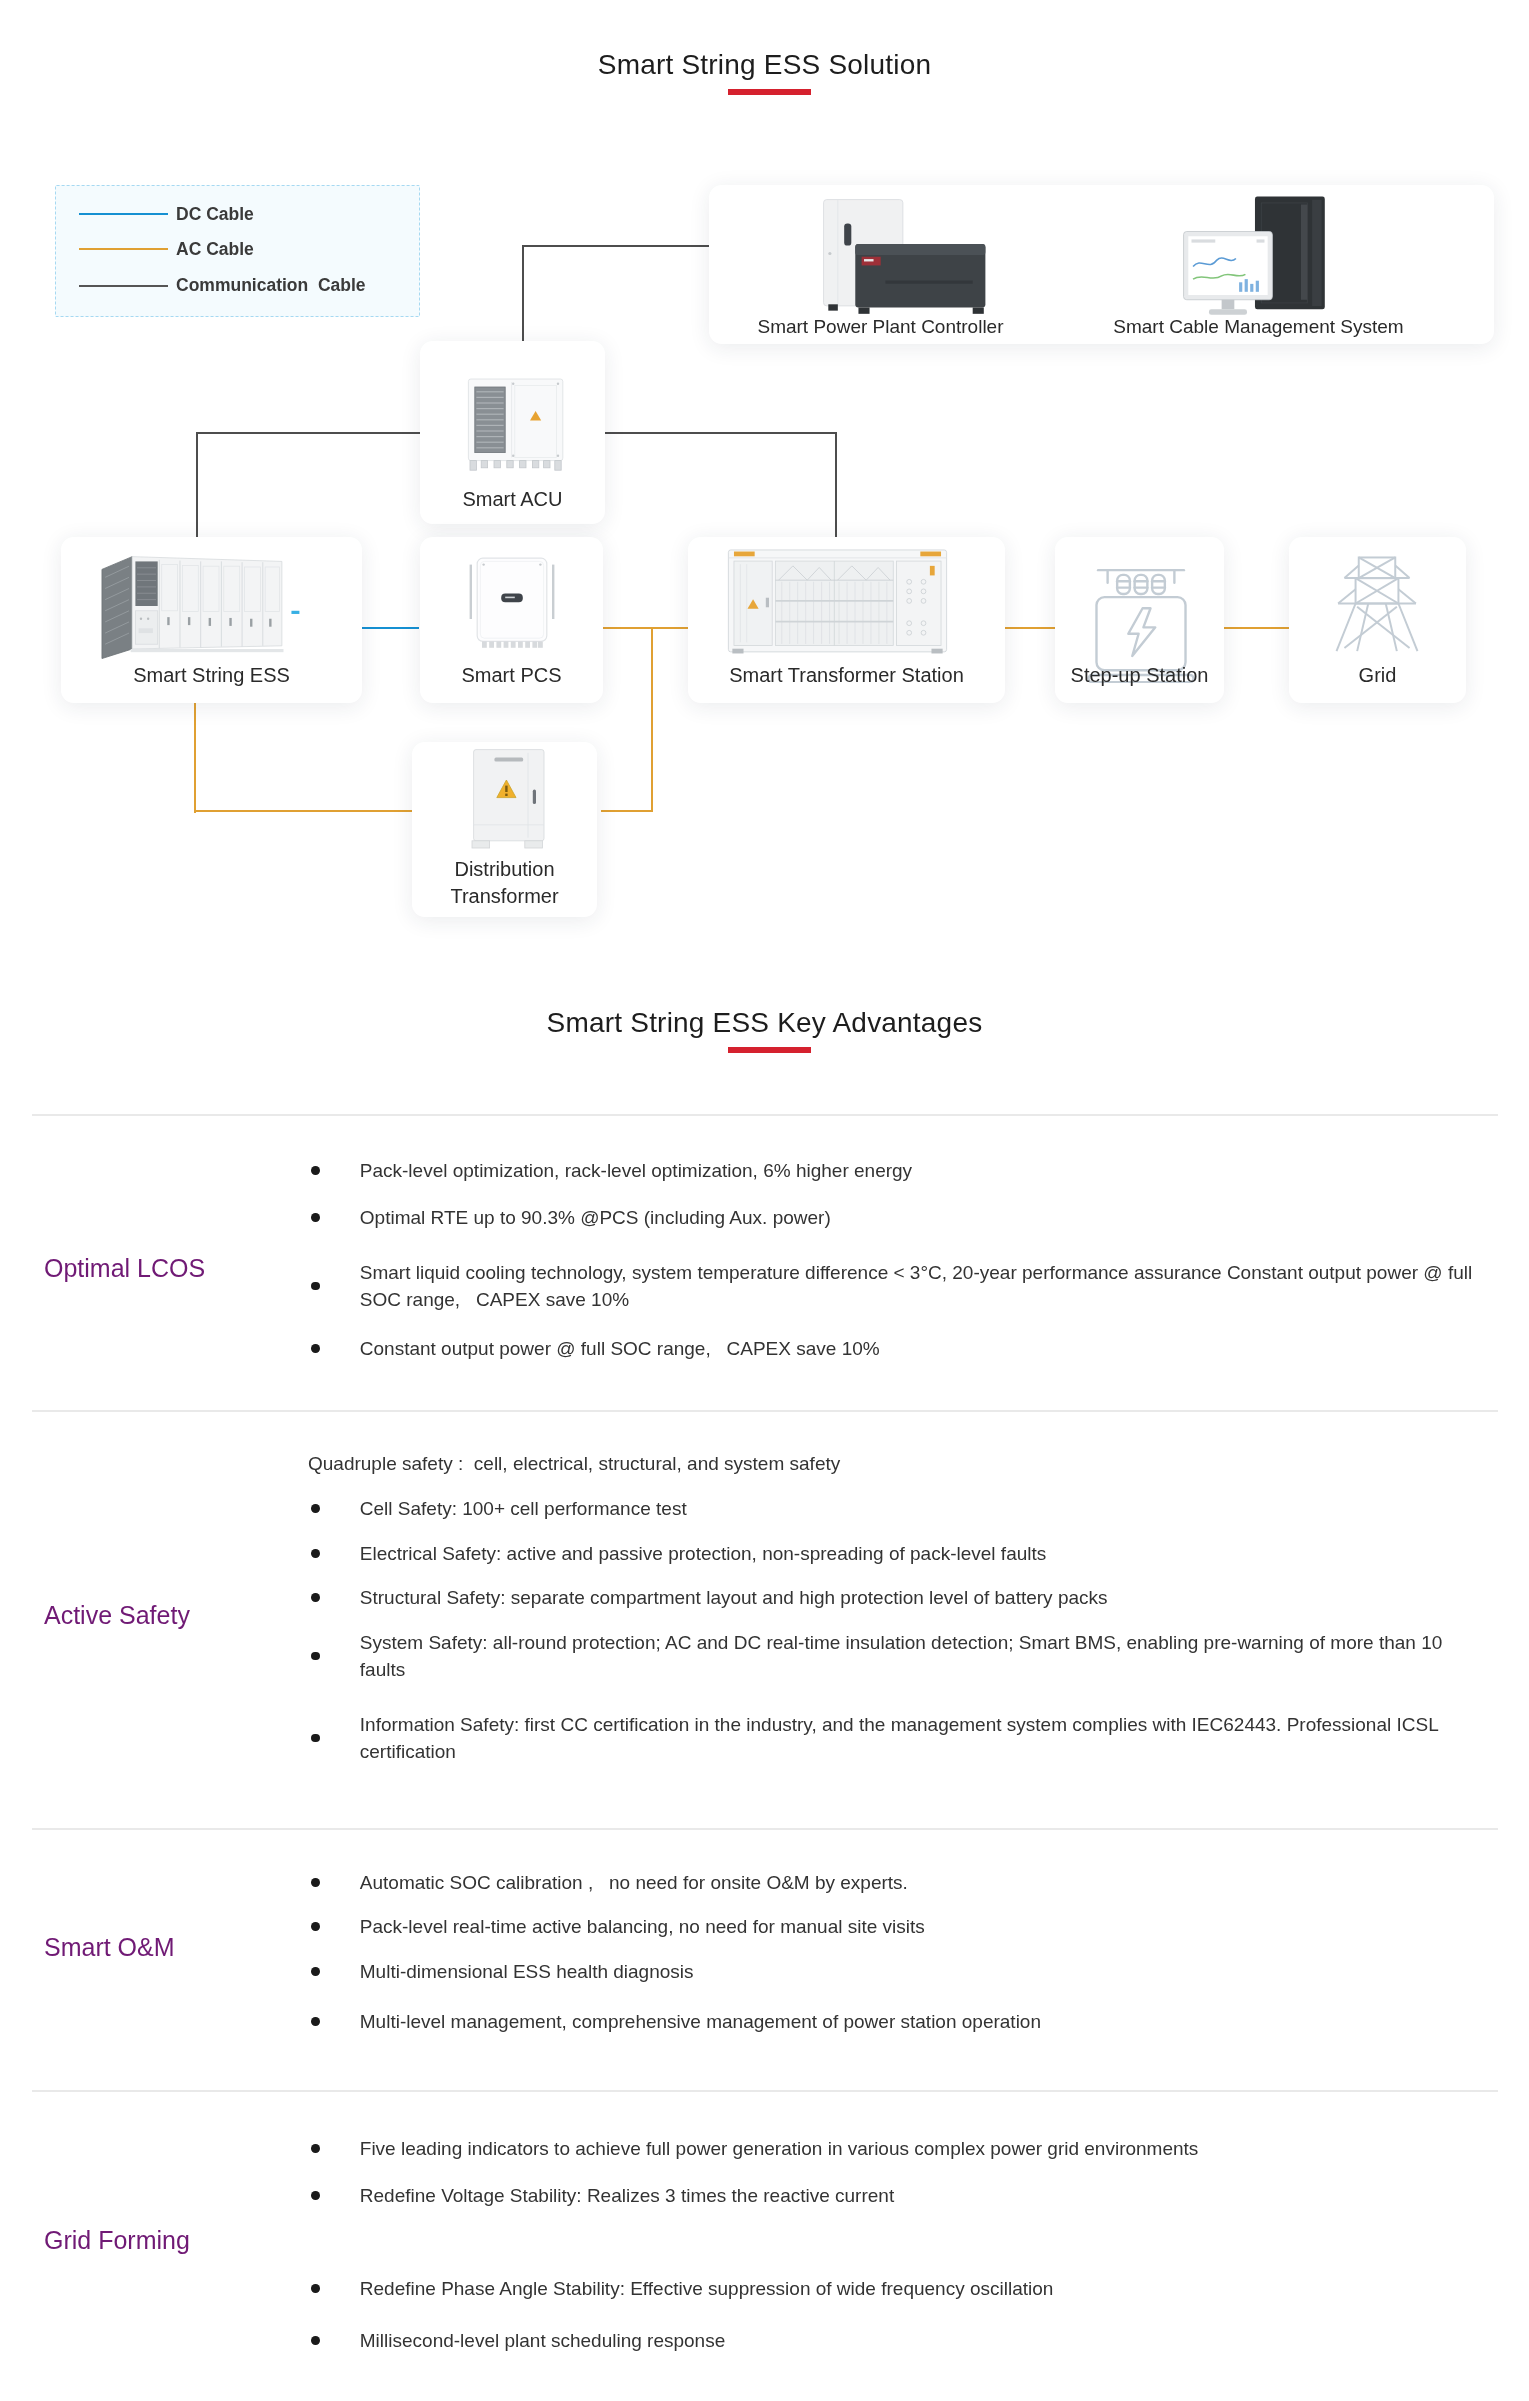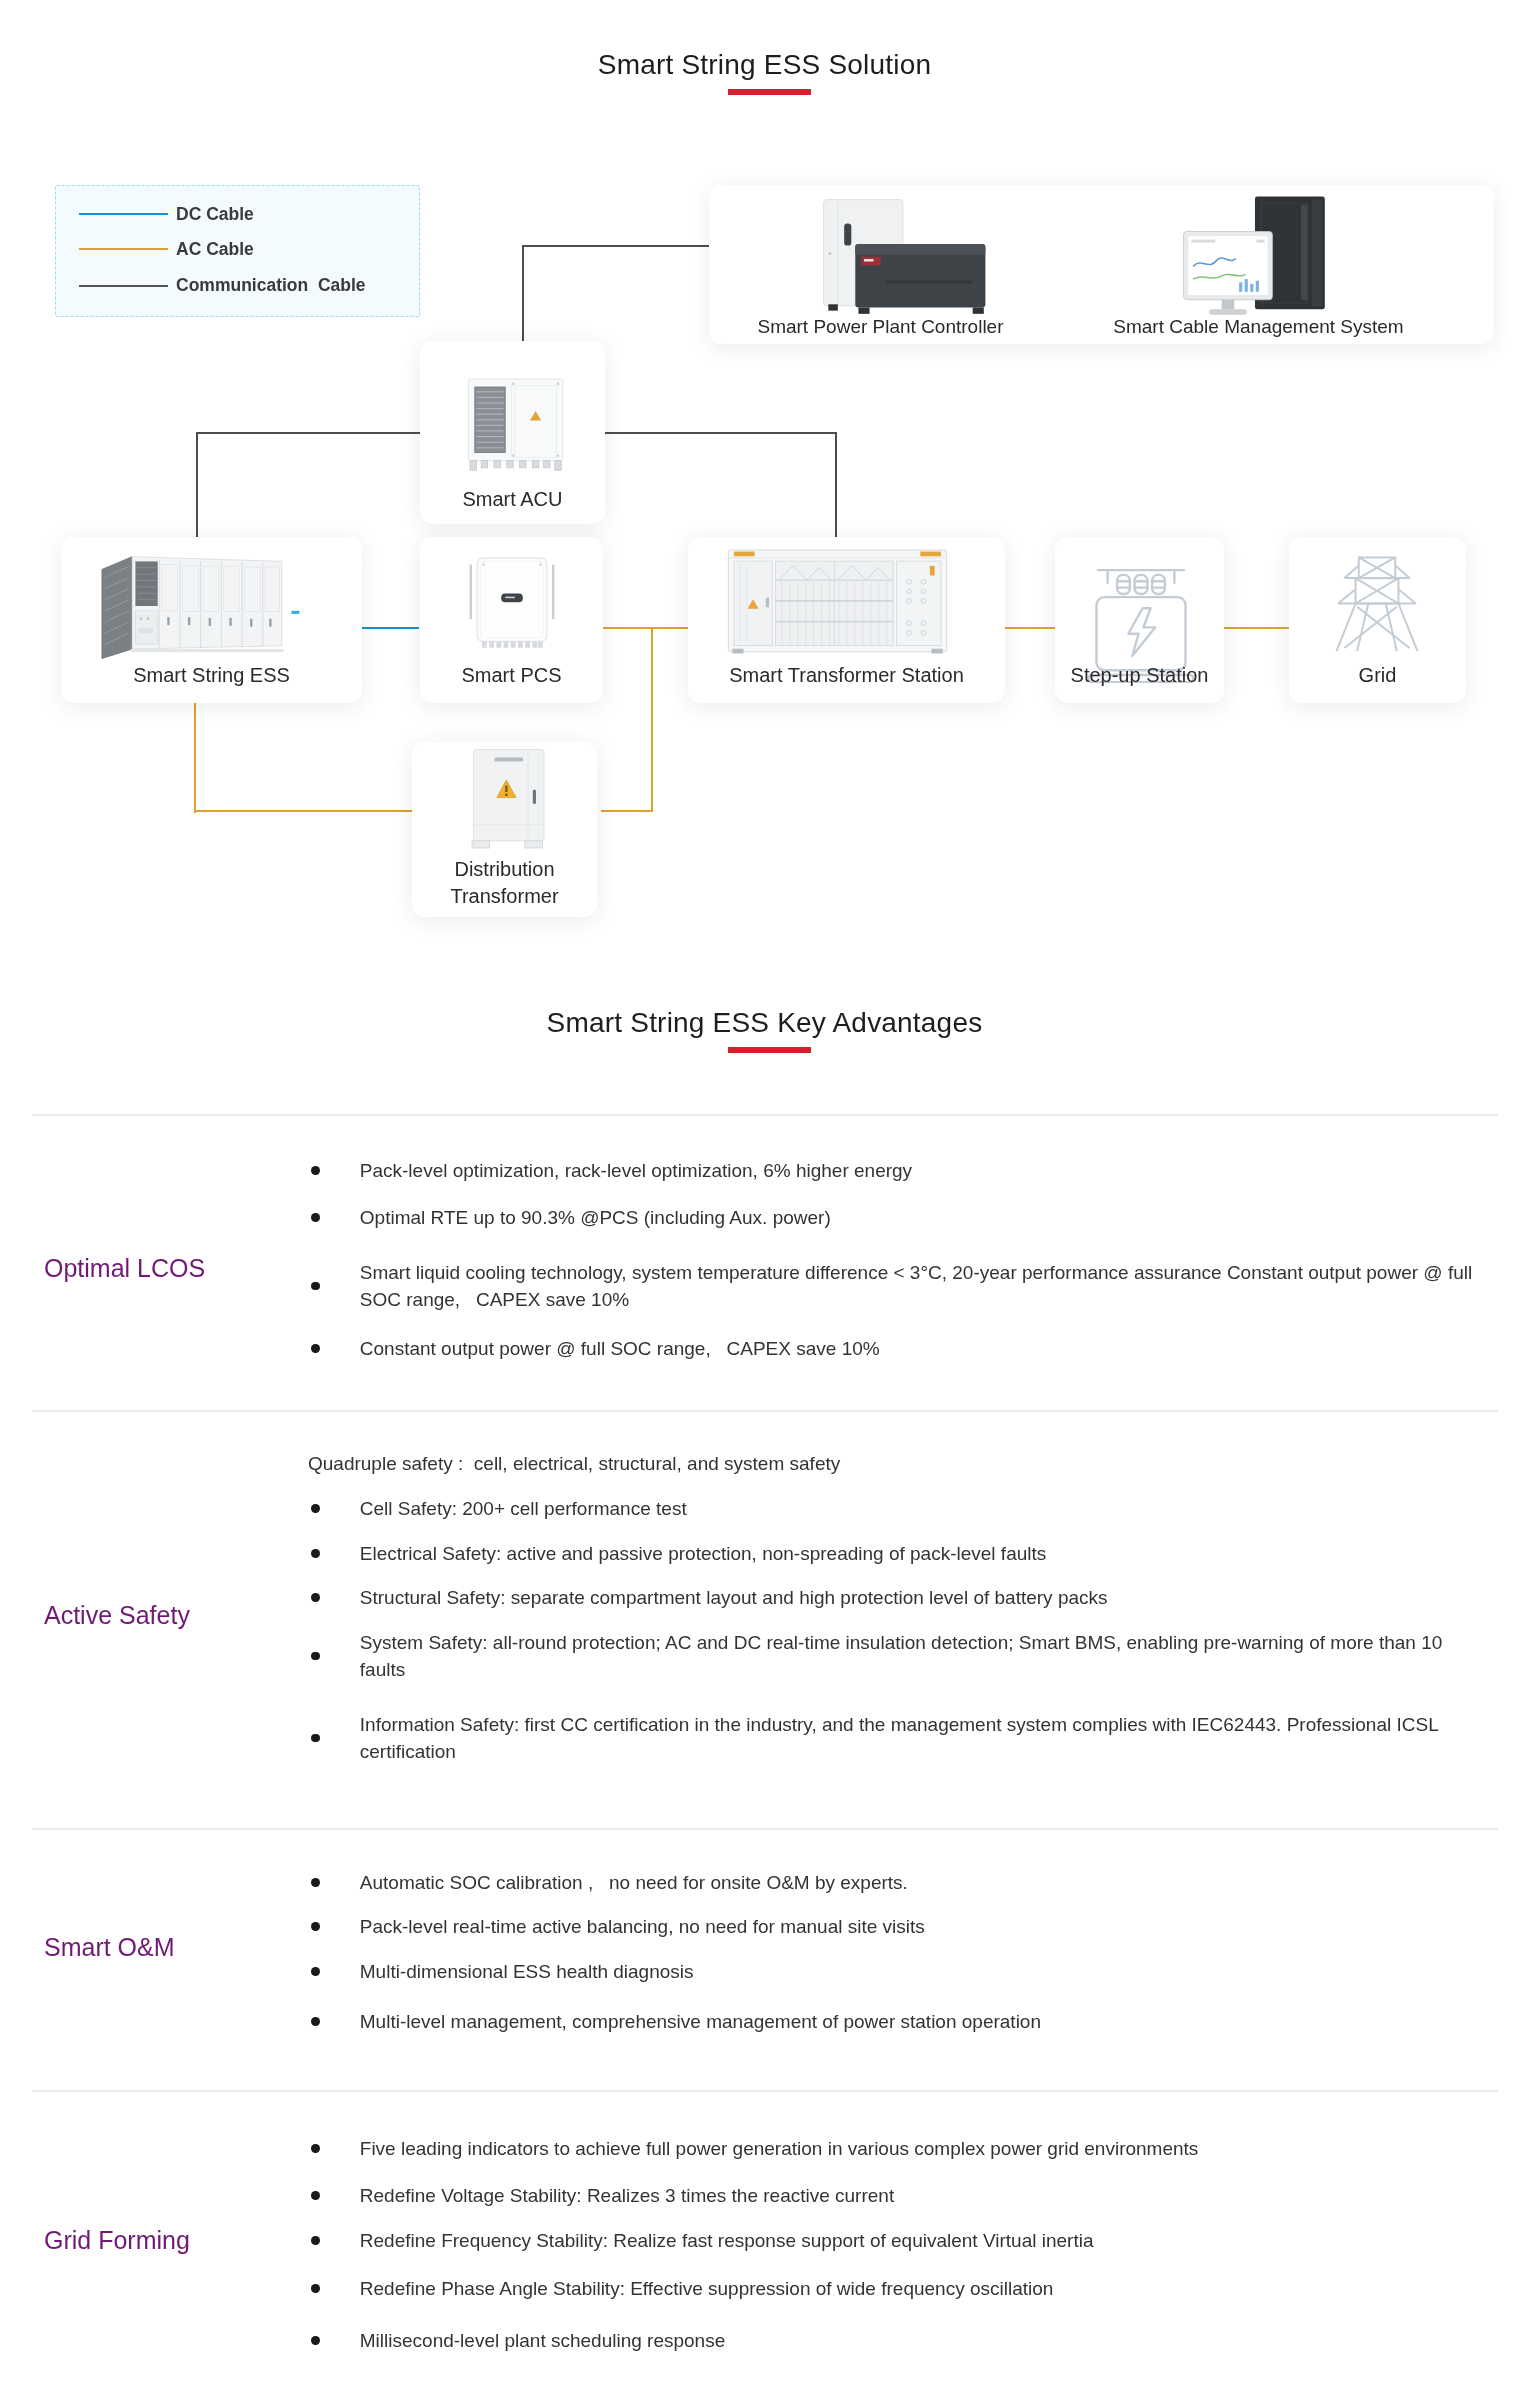--- a/index.html
+++ b/index.html
@@ -348,21 +348,21 @@
     </div>
   <div class="bullet" style="top:1335px">
       <span class="dot"></span>
       <span class="btxt">Constant output power @ full SOC range,   CAPEX save 10%</span>
     </div>
 
   <div class="row-label" style="top:1601px">Active Safety</div>
   <div class="intro" style="top:1450px">Quadruple safety :  cell, electrical, structural, and system safety</div>
   <div class="bullet" style="top:1495px">
       <span class="dot"></span>
-      <span class="btxt">Cell Safety: 200+ cell performance test</span>
+      <span class="btxt">Cell Safety: 100+ cell performance test</span>
     </div>
   <div class="bullet" style="top:1540px">
       <span class="dot"></span>
       <span class="btxt">Electrical Safety: active and passive protection, non-spreading of pack-level faults</span>
     </div>
   <div class="bullet" style="top:1584px">
       <span class="dot"></span>
       <span class="btxt">Structural Safety: separate compartment layout and high protection level of battery packs</span>
     </div>
   <div class="bullet" style="top:1629px">
@@ -394,24 +394,20 @@
 
   <div class="row-label" style="top:2226px">Grid Forming</div>
   <div class="bullet" style="top:2135px">
       <span class="dot"></span>
       <span class="btxt">Five leading indicators to achieve full power generation in various complex power grid environments</span>
     </div>
   <div class="bullet" style="top:2182px">
       <span class="dot"></span>
       <span class="btxt">Redefine Voltage Stability: Realizes 3 times the reactive current</span>
     </div>
-  <div class="bullet" style="top:2227px">
-      <span class="dot"></span>
-      <span class="btxt">Redefine Frequency Stability: Realize fast response support of equivalent Virtual inertia</span>
-    </div>
   <div class="bullet" style="top:2275px">
       <span class="dot"></span>
       <span class="btxt">Redefine Phase Angle Stability: Effective suppression of wide frequency oscillation</span>
     </div>
   <div class="bullet" style="top:2327px">
       <span class="dot"></span>
       <span class="btxt">Millisecond-level plant scheduling response</span>
     </div>
 
 </div>

